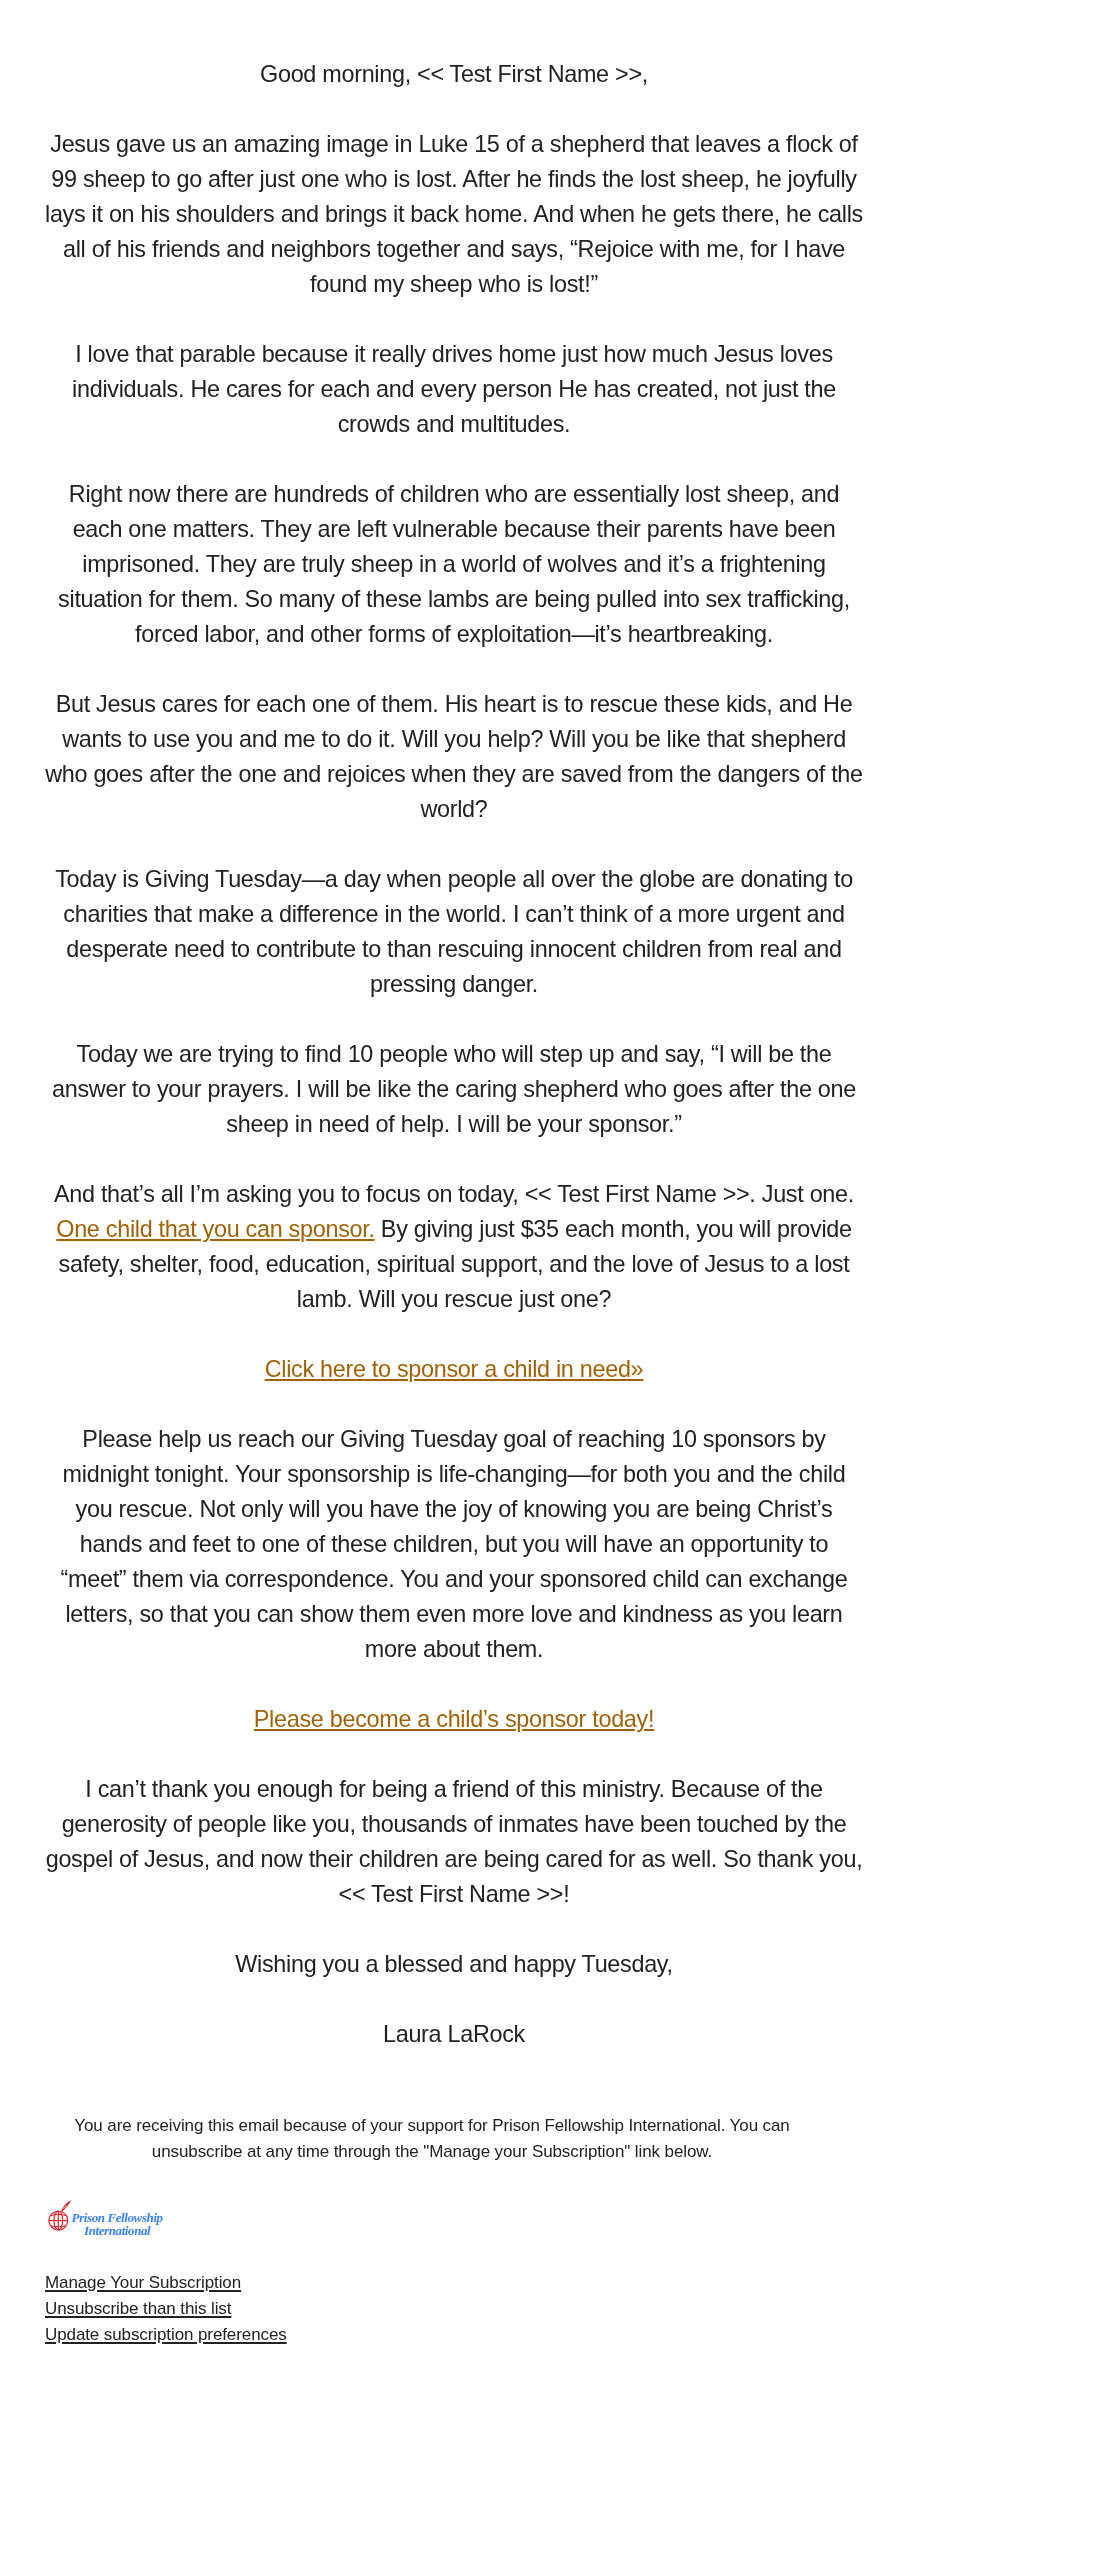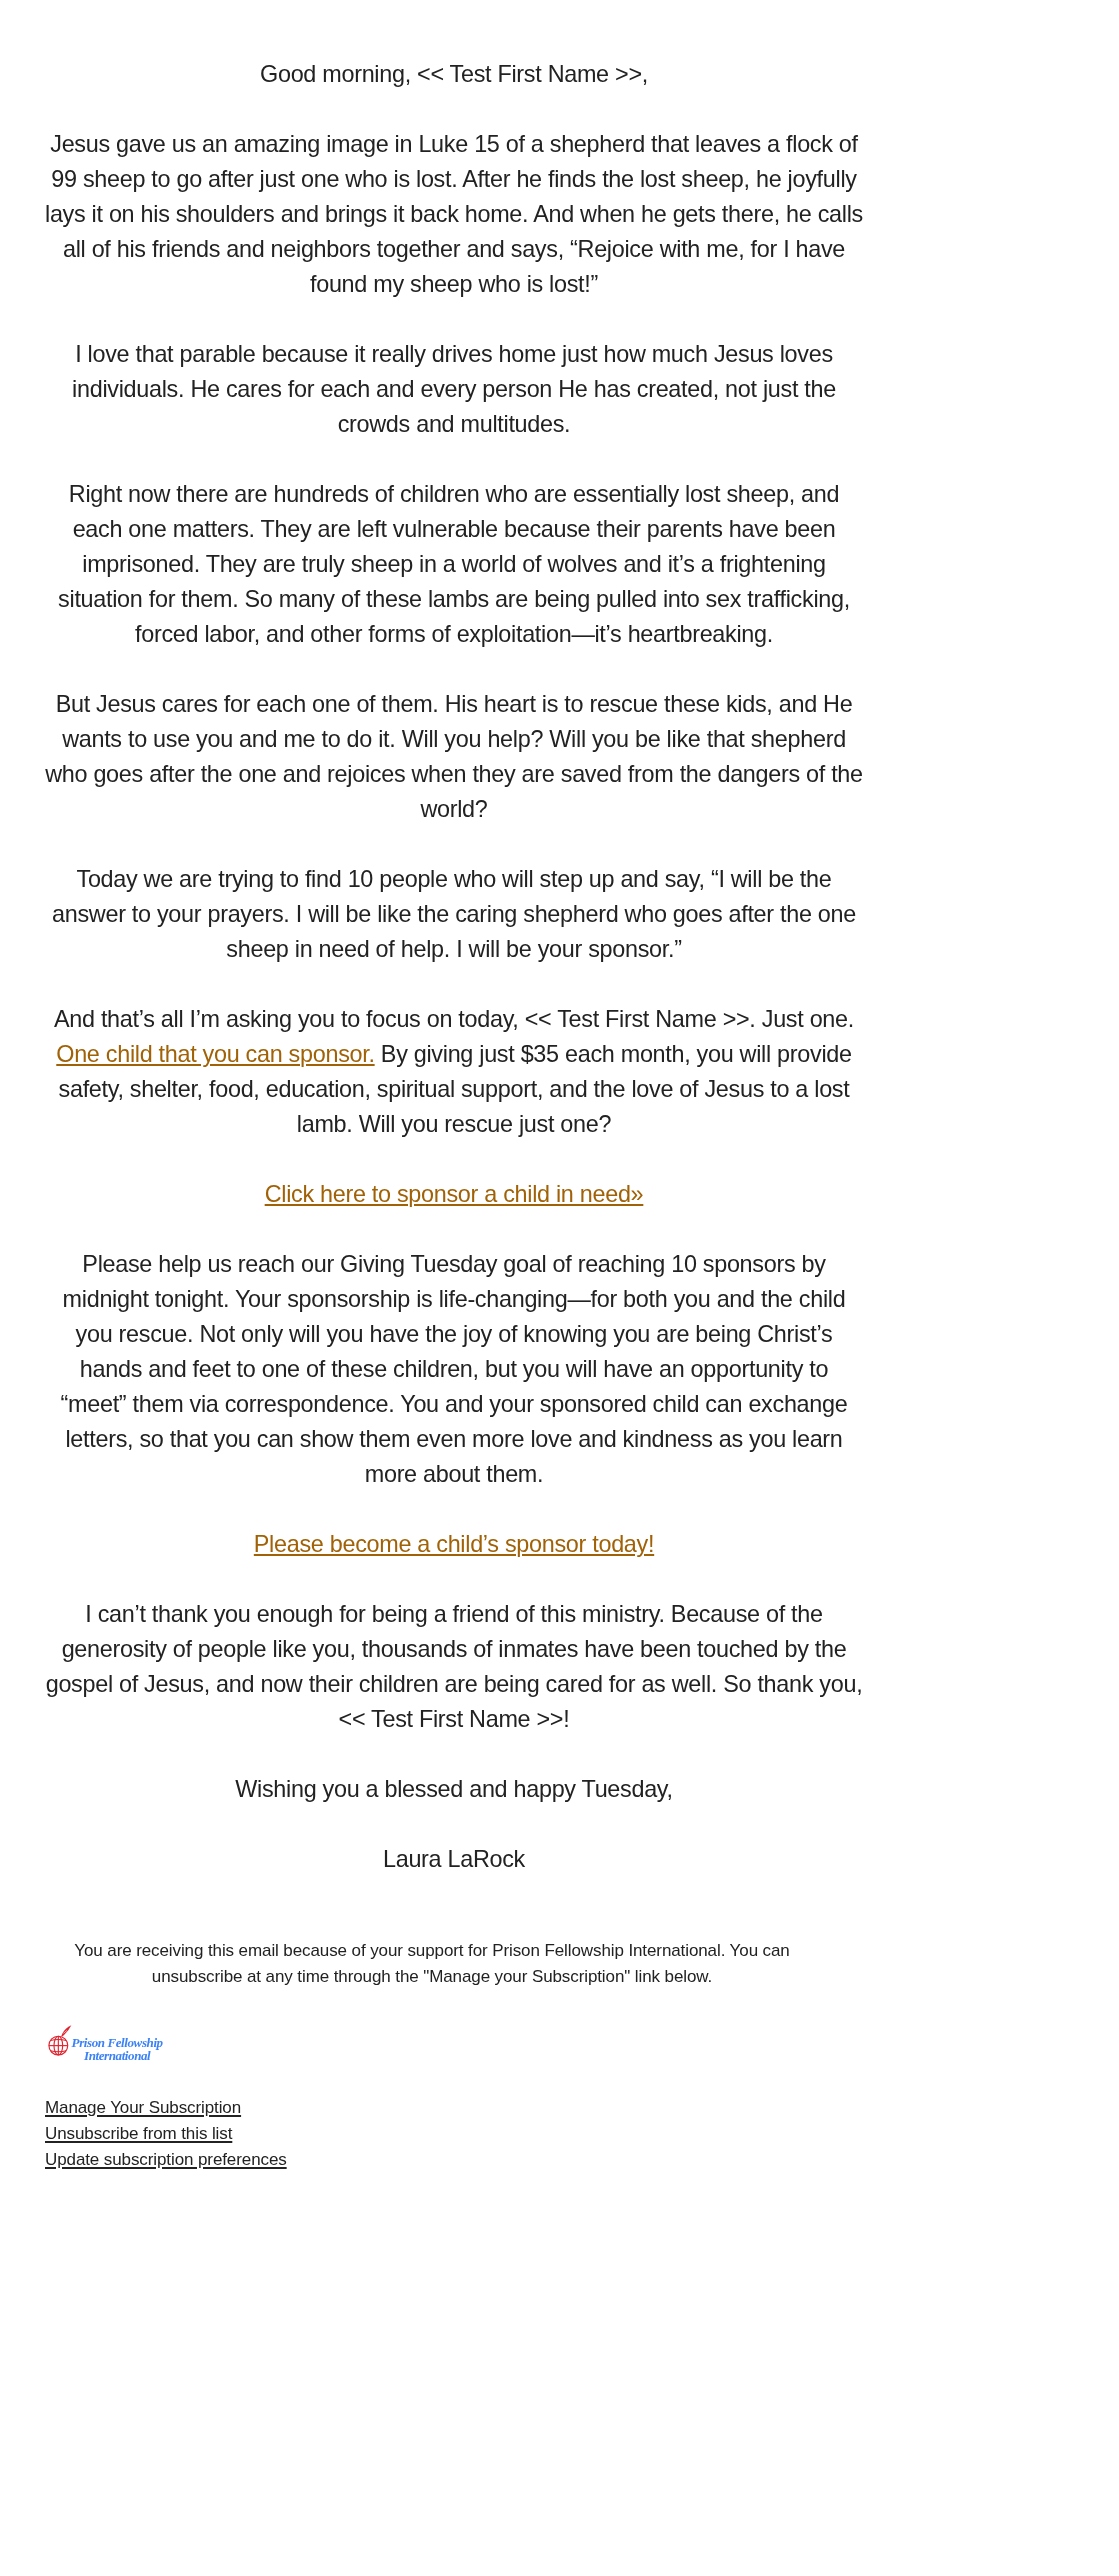--- a/index.html
+++ b/index.html
@@ -92,20 +92,21 @@
 </head>
 <body>
 
 <div class="email">
   <div class="body-copy">
     <p>Good morning, &lt;&lt; Test First Name &gt;&gt;,</p>
     <p>Jesus gave us an amazing image in Luke 15 of a shepherd that leaves a flock of 99 sheep to go after just one who is lost. After he finds the lost sheep, he joyfully lays it on his shoulders and brings it back home. And when he gets there, he calls all of his friends and neighbors together and says, “Rejoice with me, for I have found my sheep who is lost!”</p>
     <p>I love that parable because it really drives home just how much Jesus loves individuals. He cares for each and every person He has created, not just the crowds and multitudes.</p>
     <p>Right now there are hundreds of children who are essentially lost sheep, and each one matters. They are left vulnerable because their parents have been imprisoned. They are truly sheep in a world of wolves and it’s a frightening situation for them. So many of these lambs are being pulled into sex trafficking, forced labor, and other forms of exploitation—it’s heartbreaking.</p>
     <p>But Jesus cares for each one of them. His heart is to rescue these kids, and He wants to use you and me to do it. Will you help? Will you be like that shepherd who goes after the one and rejoices when they are saved from the dangers of the world?</p>
+    <p>Today is Giving Tuesday—a day when people all over the globe are donating to charities that make a difference in the world. I can’t think of a more urgent and desperate need to contribute to than rescuing innocent children from real and pressing danger.</p>
     <p>Today we are trying to find 10 people who will step up and say, “I will be the answer to your prayers. I will be like the caring shepherd who goes after the one sheep in need of help. I will be your sponsor.”</p>
     <p><span>And that’s all I’m asking you to focus on today, &lt;&lt; Test First Name &gt;&gt;. Just one. </span><a class="teal" href="#">One child that you can sponsor.</a><span> By giving just $35 each month, you will provide safety, shelter, food, education, spiritual support, and the love of Jesus to a lost lamb. Will you rescue just one?</span></p>
     <p><a class="teal" href="#">Click here to sponsor a child in need»</a></p>
     <p>Please help us reach our Giving Tuesday goal of reaching 10 sponsors by midnight tonight. Your sponsorship is life-changing—for both you and the child you rescue. Not only will you have the joy of knowing you are being Christ’s hands and feet to one of these children, but you will have an opportunity to “meet” them via correspondence. You and your sponsored child can exchange letters, so that you can show them even more love and kindness as you learn more about them.</p>
     <p><a class="teal" href="#">Please become a child’s sponsor today!</a></p>
     <p>I can’t thank you enough for being a friend of this ministry. Because of the generosity of people like you, thousands of inmates have been touched by the gospel of Jesus, and now their children are being cared for as well. So thank you, &lt;&lt; Test First Name &gt;&gt;!</p>
     <p>Wishing you a blessed and happy Tuesday,</p>
     <p>Laura LaRock</p>
   </div>
 
@@ -126,18 +127,18 @@
         <path d="M25 17 L30 13 M27 19 L33 14" stroke="#ffffff" stroke-width="0.8"></path>
       </svg>
       <div class="logo-text">
         <span>Prison Fellowship</span>
         <span>International</span>
       </div>
     </div>
 
     <div class="footer-links">
       <a href="#">Manage Your Subscription</a>
-      <a href="#">Unsubscribe from this list</a>
+      <a href="#">Unsubscribe than this list</a>
       <a href="#">Update subscription preferences</a>
     </div>
   </div>
 </div>
 
 
 </body></html>

